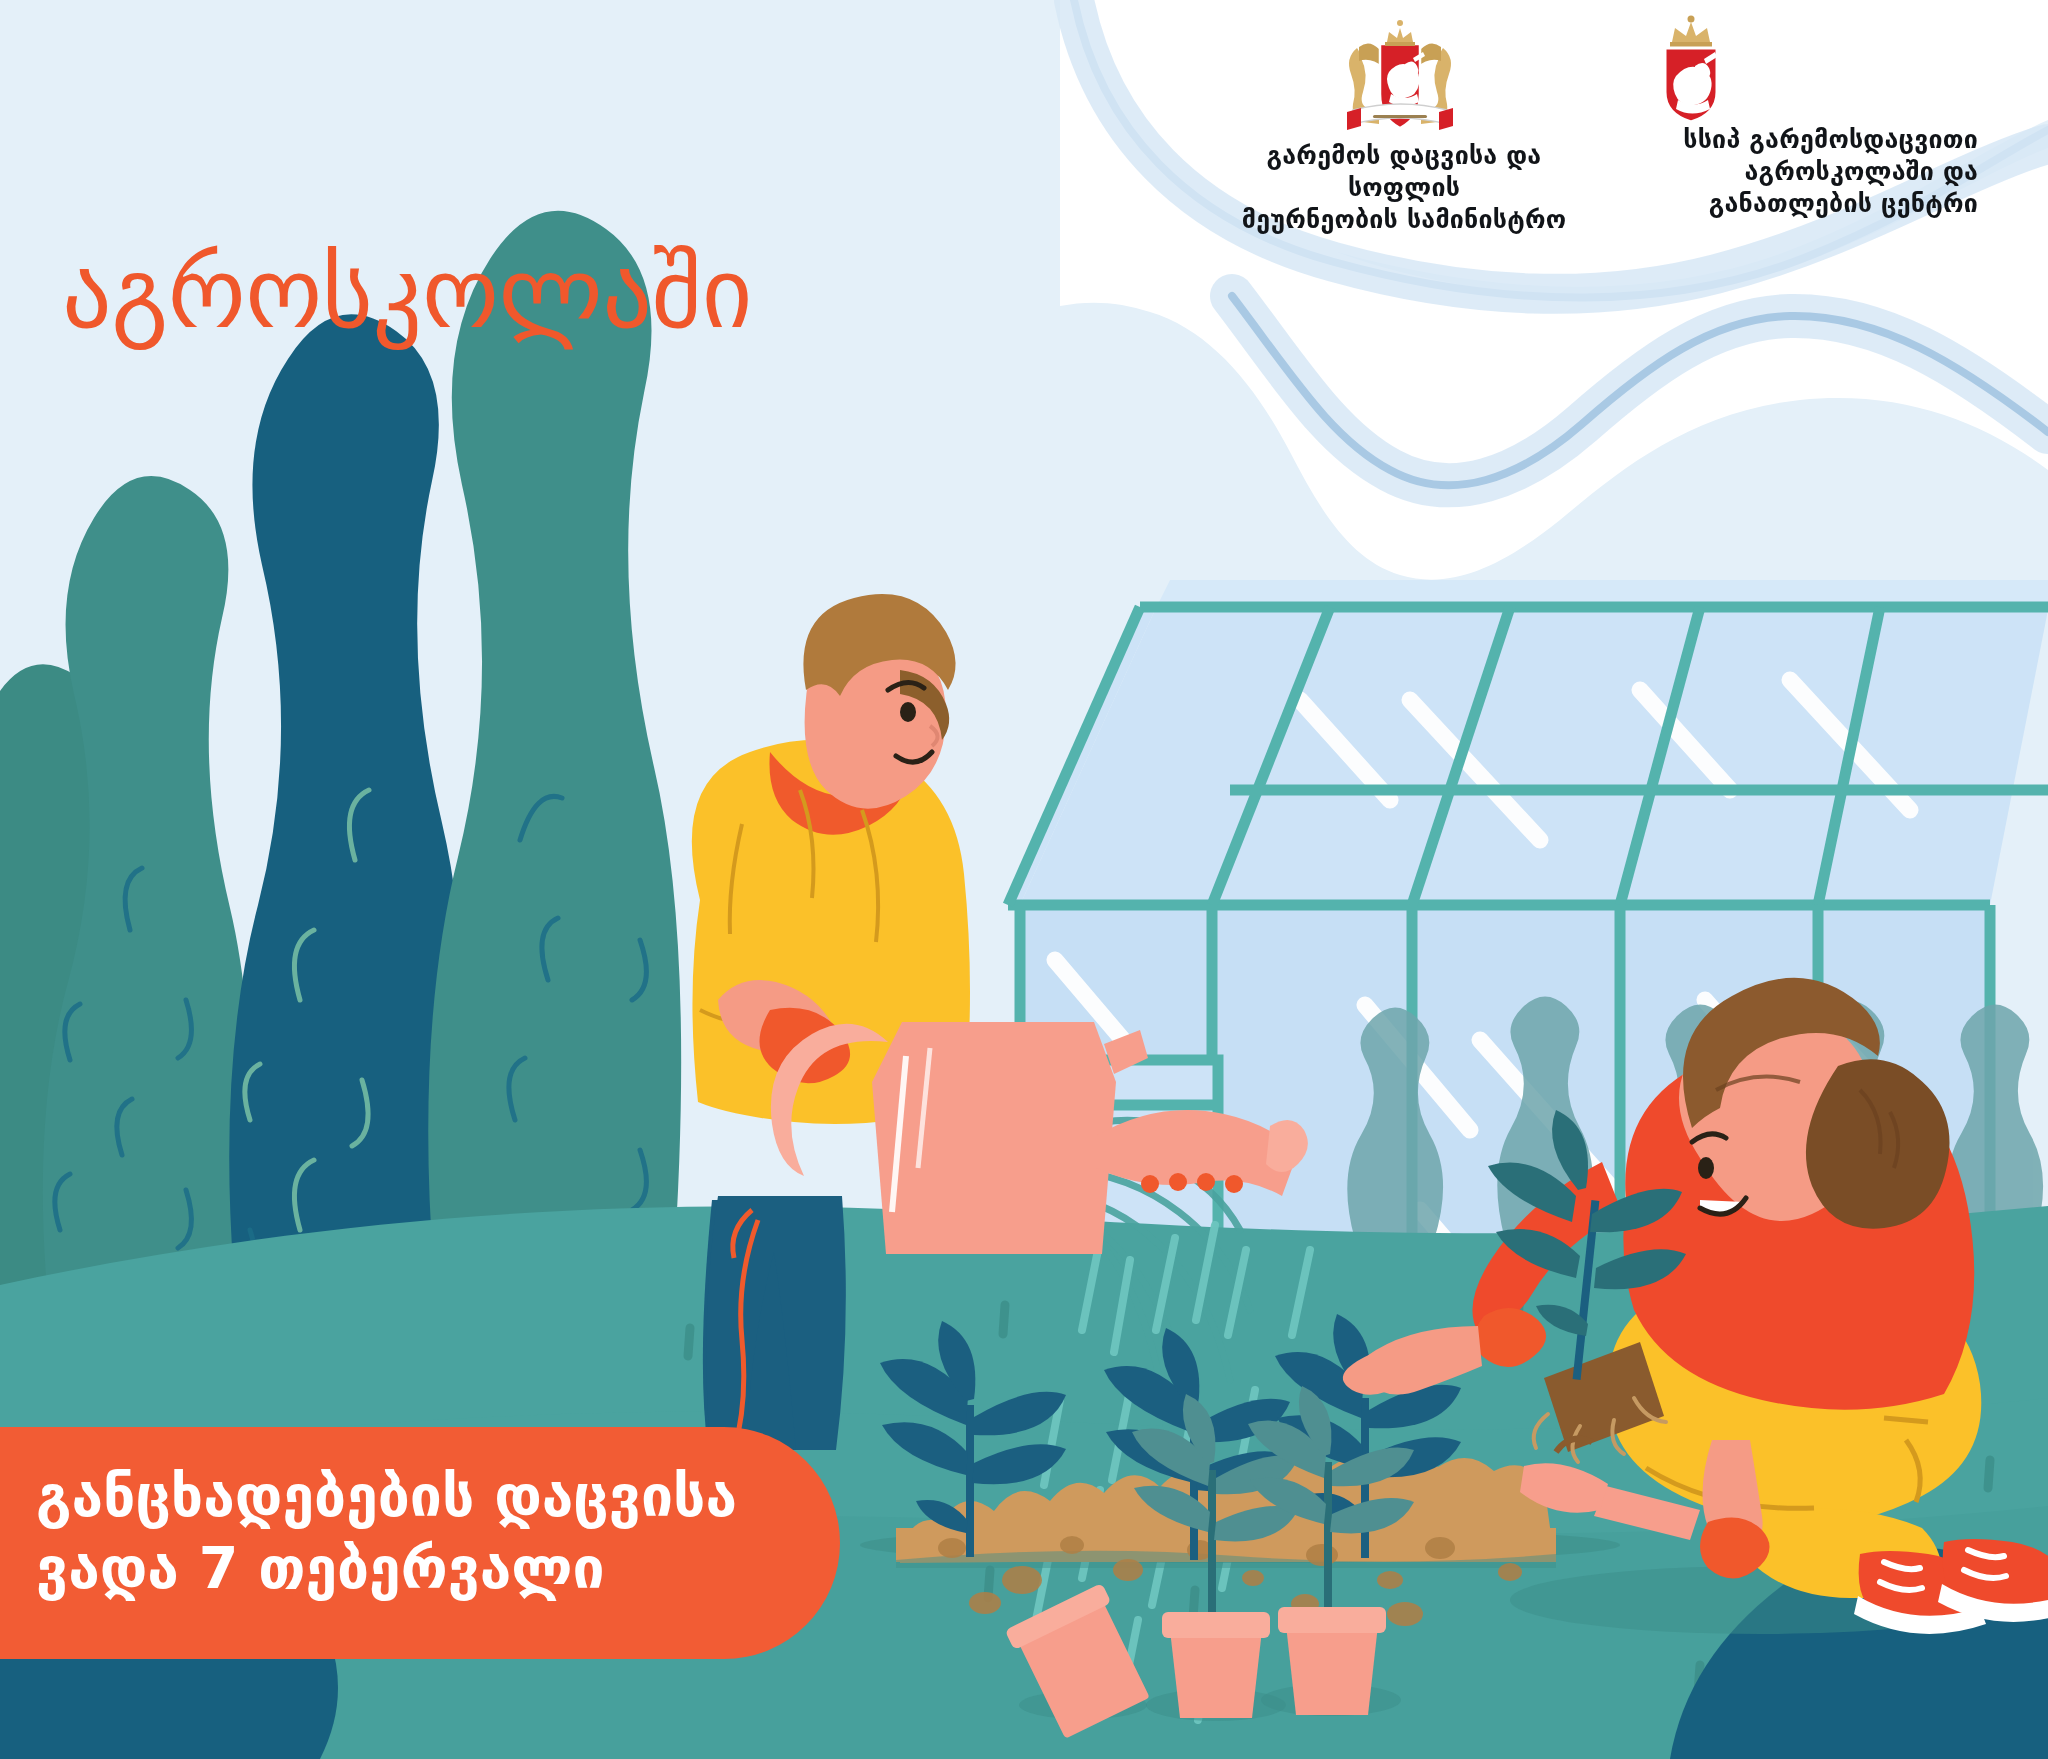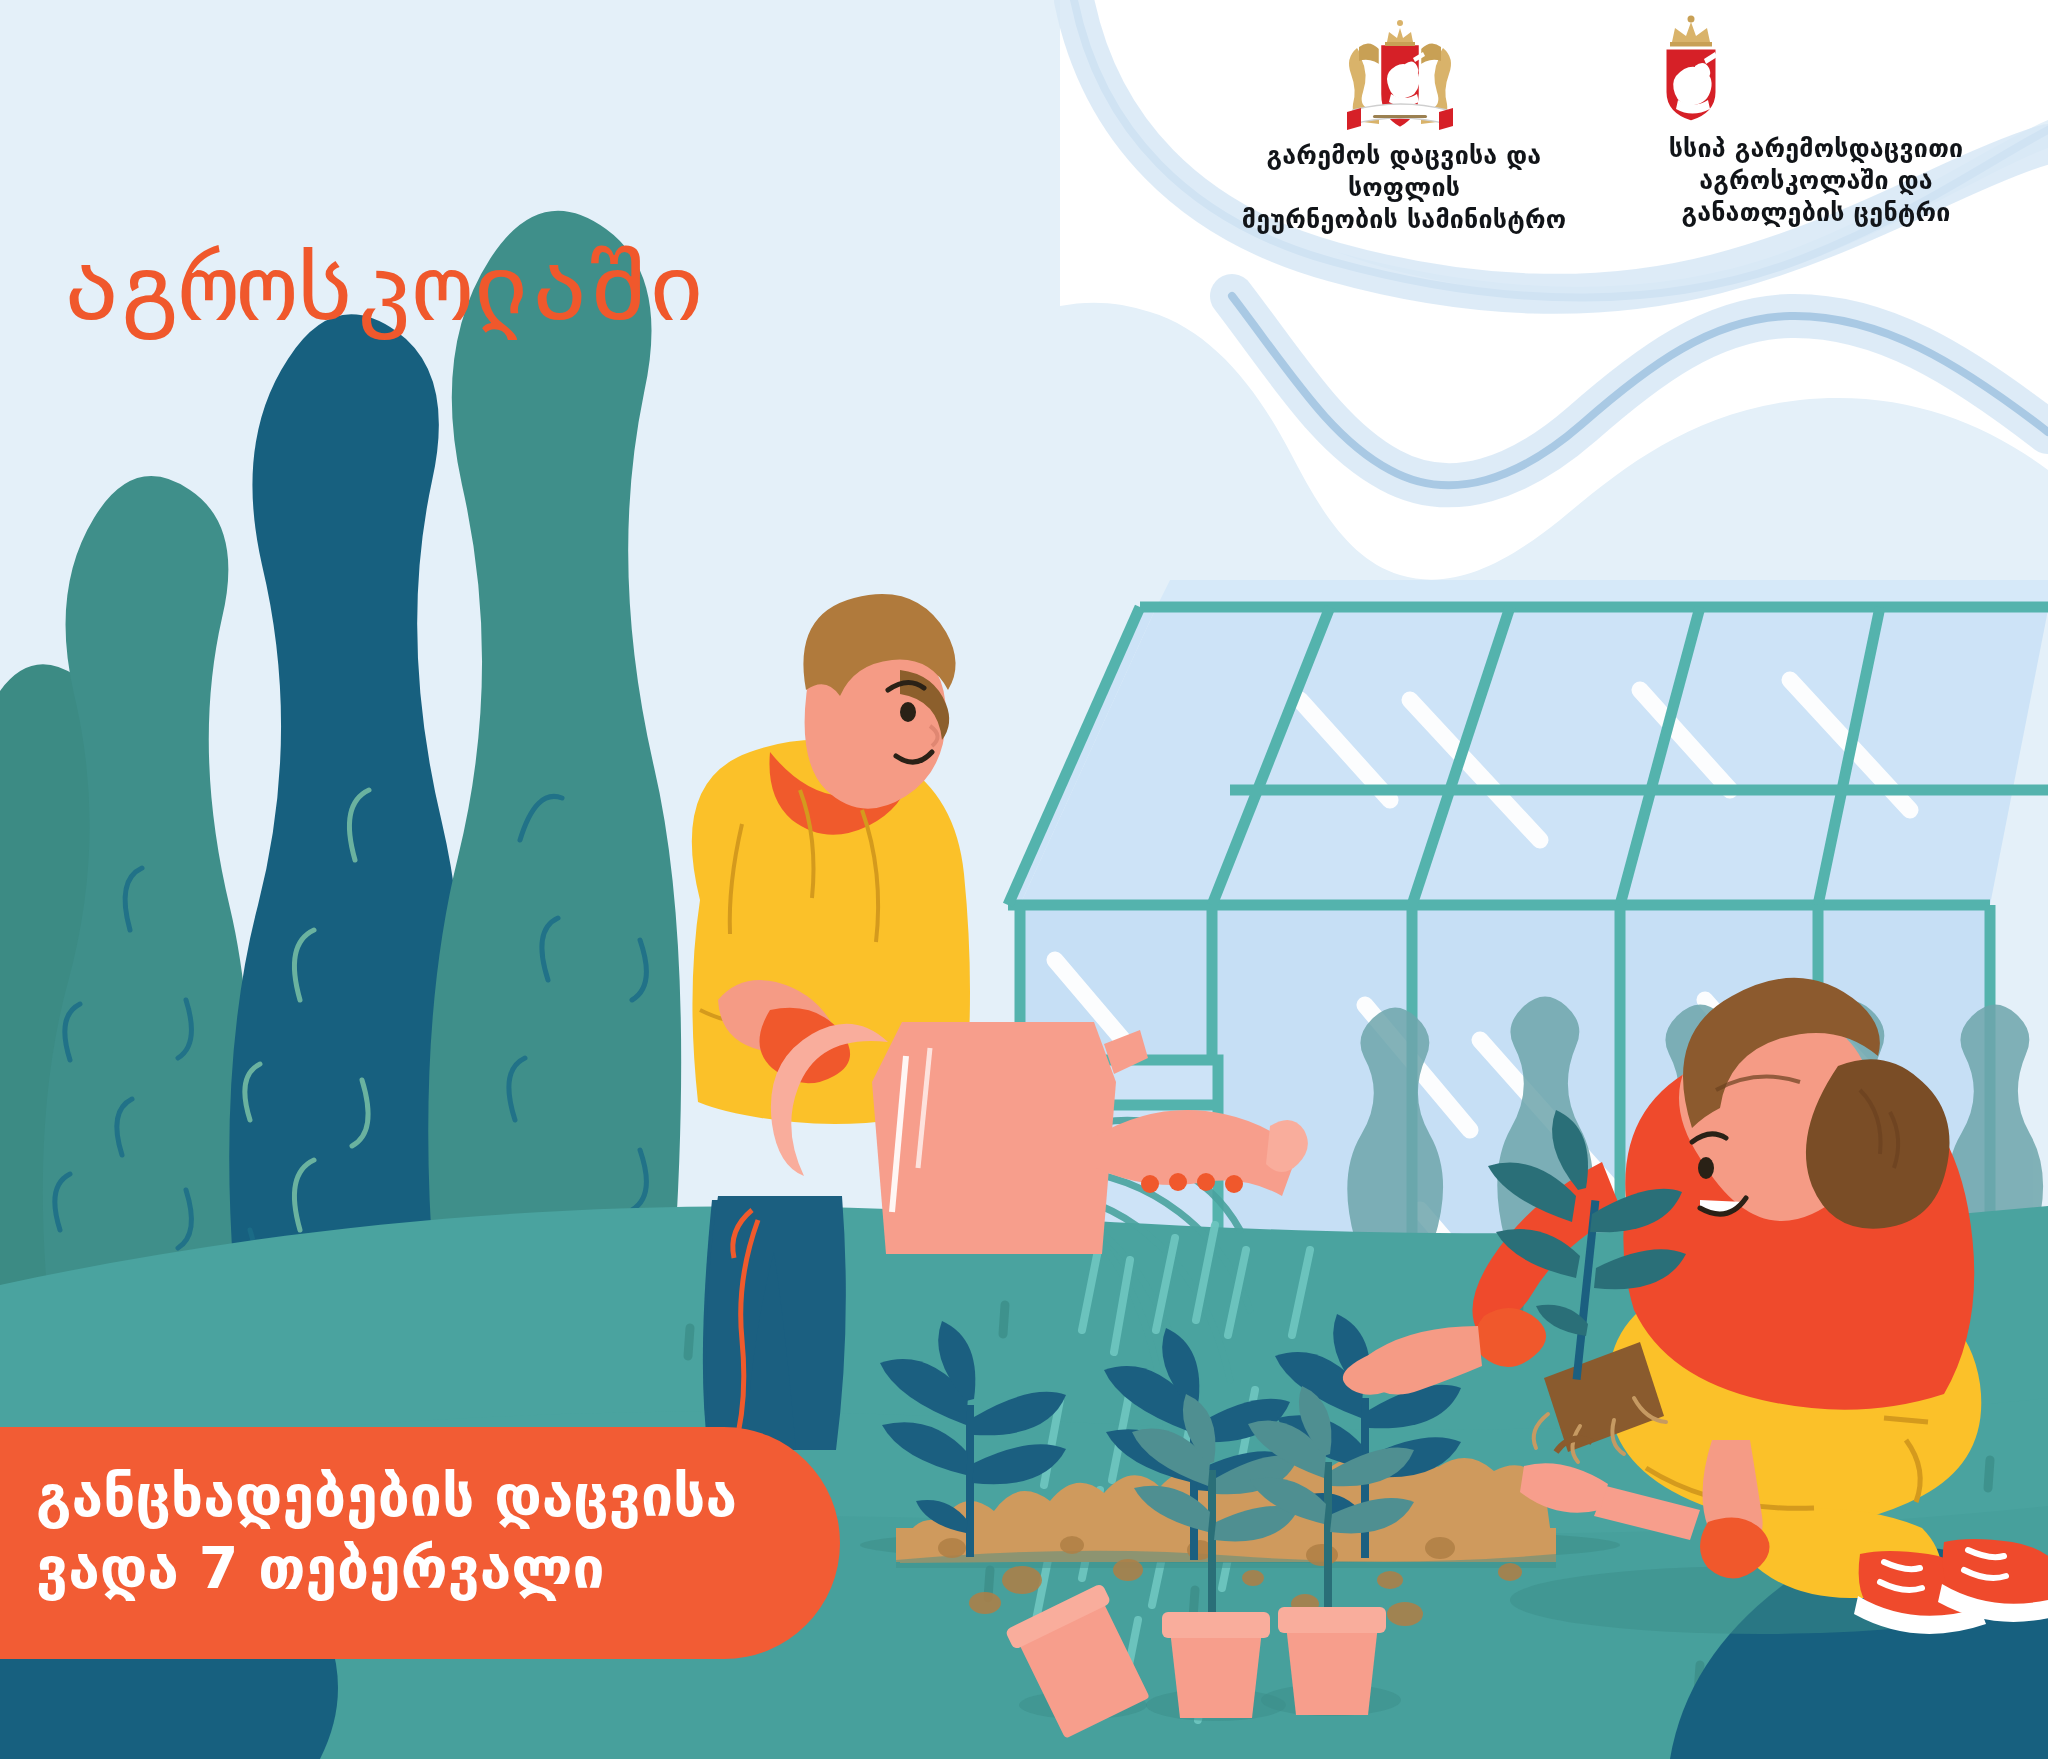--- a/index.html
+++ b/index.html
@@ -18,27 +18,27 @@
   .logo-caption{
     font-family:"DejaVu Sans","Liberation Sans",sans-serif;
     font-weight:700;
     color:#111418;
     line-height:1.28;
     letter-spacing:.2px;
   }
   #logo-ministry{left:1200px;top:14px;width:400px;}
   #logo-ministry .logo-caption{font-size:25px;margin-left:8px;}
   #logo-center{left:1648px;top:14px;width:330px;}
-  #logo-center .logo-caption{font-size:25px;text-align:center;padding-left:6px;margin-top:9px;}
+  #logo-center .logo-caption{font-size:25px;text-align:right;padding-left:6px;}
 
   
   #headline{
     position:absolute;left:62px;top:238px;width:1180px;
     color:#f0582c;
-    font-family:Liberation Mono, monospace;
+    font-family:Liberation Sans, sans-serif;
     font-weight:400;
     font-size:98px;
     line-height:1.14;
     letter-spacing:-0.5px;
   }
   #headline .hl{display:block;white-space:nowrap;}
 
   
   #deadline-banner{
     position:absolute;left:-40px;top:1427px;

